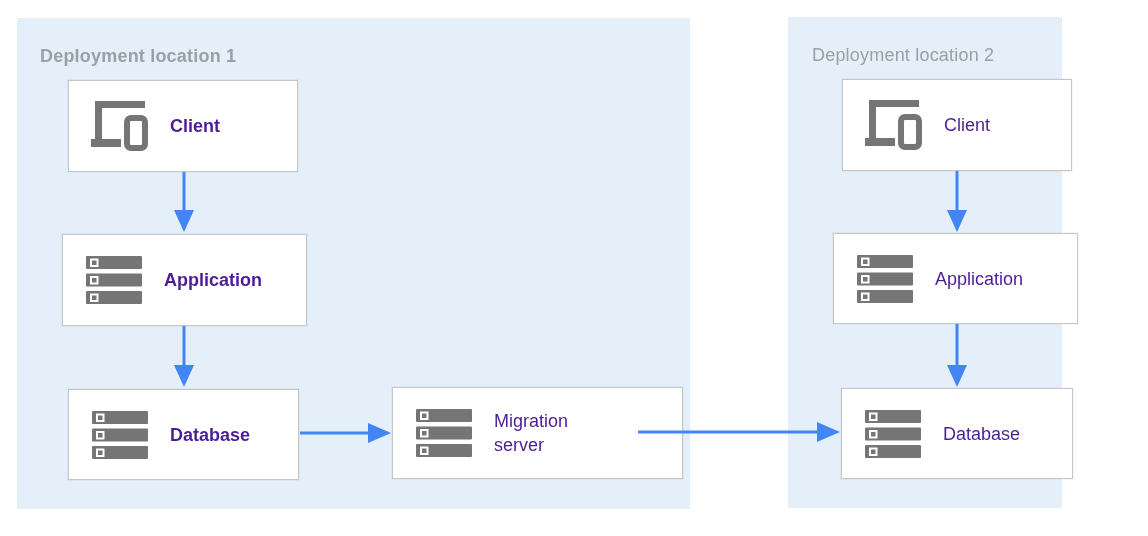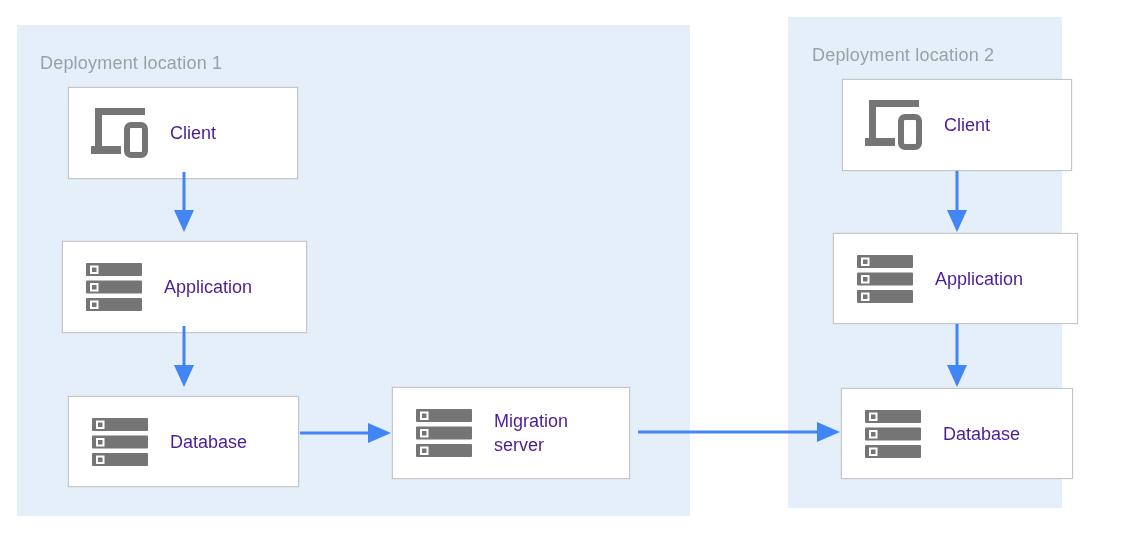--- a/index.html
+++ b/index.html
@@ -12,21 +12,21 @@
     position: relative;
     width: 1148px;
     height: 536px;
     background: #ffffff;
     overflow: hidden;
   }
   .panel {
     position: absolute;
     background: #e4effa;
   }
-  .panel-1 { left: 17px; top: 25px; width: 673px; height: 491px; }
+  .panel-1 { left: 17px; top: 18px; width: 673px; height: 491px; font-weight: bold; }
   .panel-2 { left: 788px; top: 17px; width: 274px; height: 491px; }
   .panel-title {
     position: absolute;
     font-size: 18px;
     color: #9aa0a6;
     letter-spacing: 0.2px;
     white-space: nowrap;
   }
   .panel-1 .panel-title { left: 23px; top: 28px; }
   .panel-2 .panel-title { left: 24px; top: 28px; }
@@ -51,21 +51,21 @@
     margin-left: 21px;
     font-size: 18px;
     line-height: 24px;
     color: #4c1d95;
     max-width: 112px;
   }
   
   .node-client-1      { left: 51px;  top: 62px;  width: 230px; height: 92px; }
   .node-application-1 { left: 45px;  top: 216px; width: 245px; height: 92px; }
   .node-database-1    { left: 51px;  top: 371px; width: 231px; height: 91px; }
-  .node-migration     { left: 392px; top: 387px; width: 238px; height: 92px; }
+  .node-migration     { left: 392px; top: 387px; width: 291px; height: 92px; }
   .node-client-2      { left: 54px;  top: 62px;  width: 230px; height: 92px; }
   .node-application-2 { left: 45px;  top: 216px; width: 245px; height: 91px; }
   .node-database-2    { left: 53px;  top: 371px; width: 232px; height: 91px; }
   .arrows {
     position: absolute;
     left: 0; top: 0;
     width: 1148px;
     height: 536px;
     pointer-events: none;
   }

